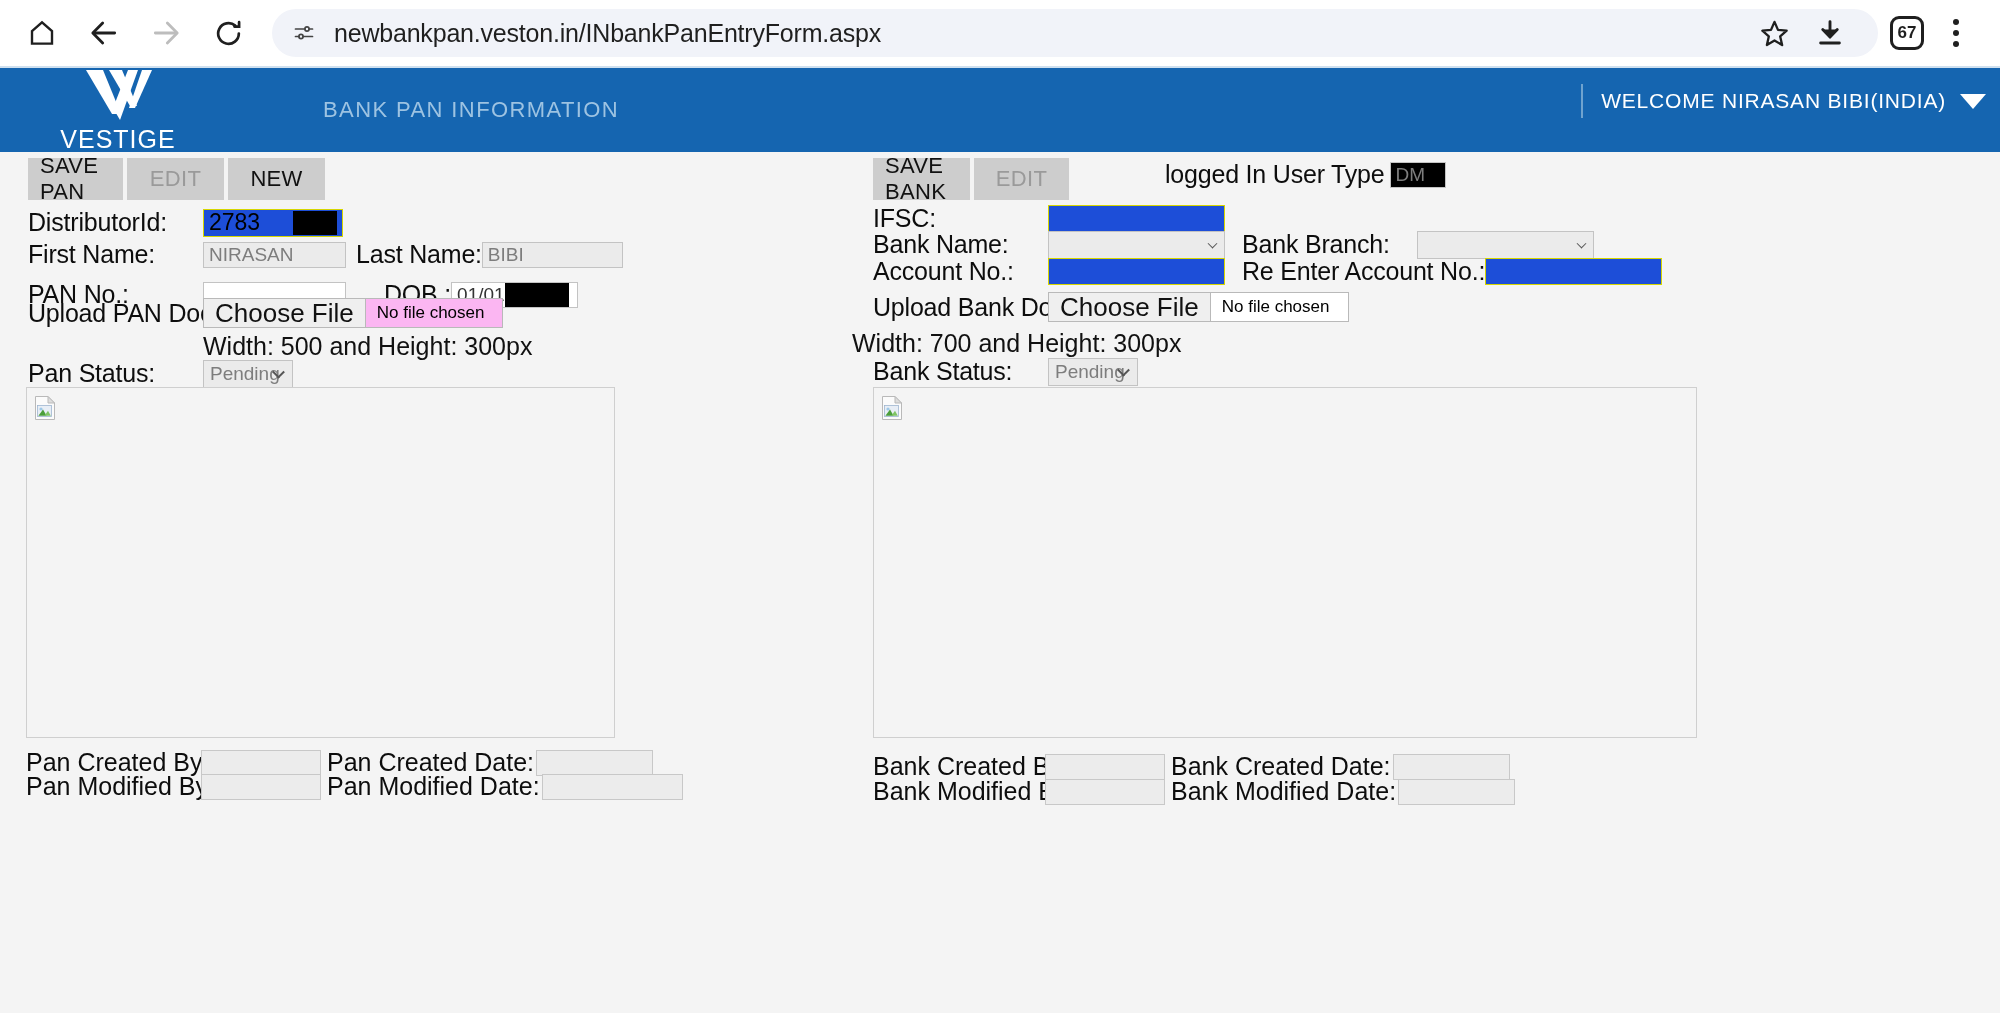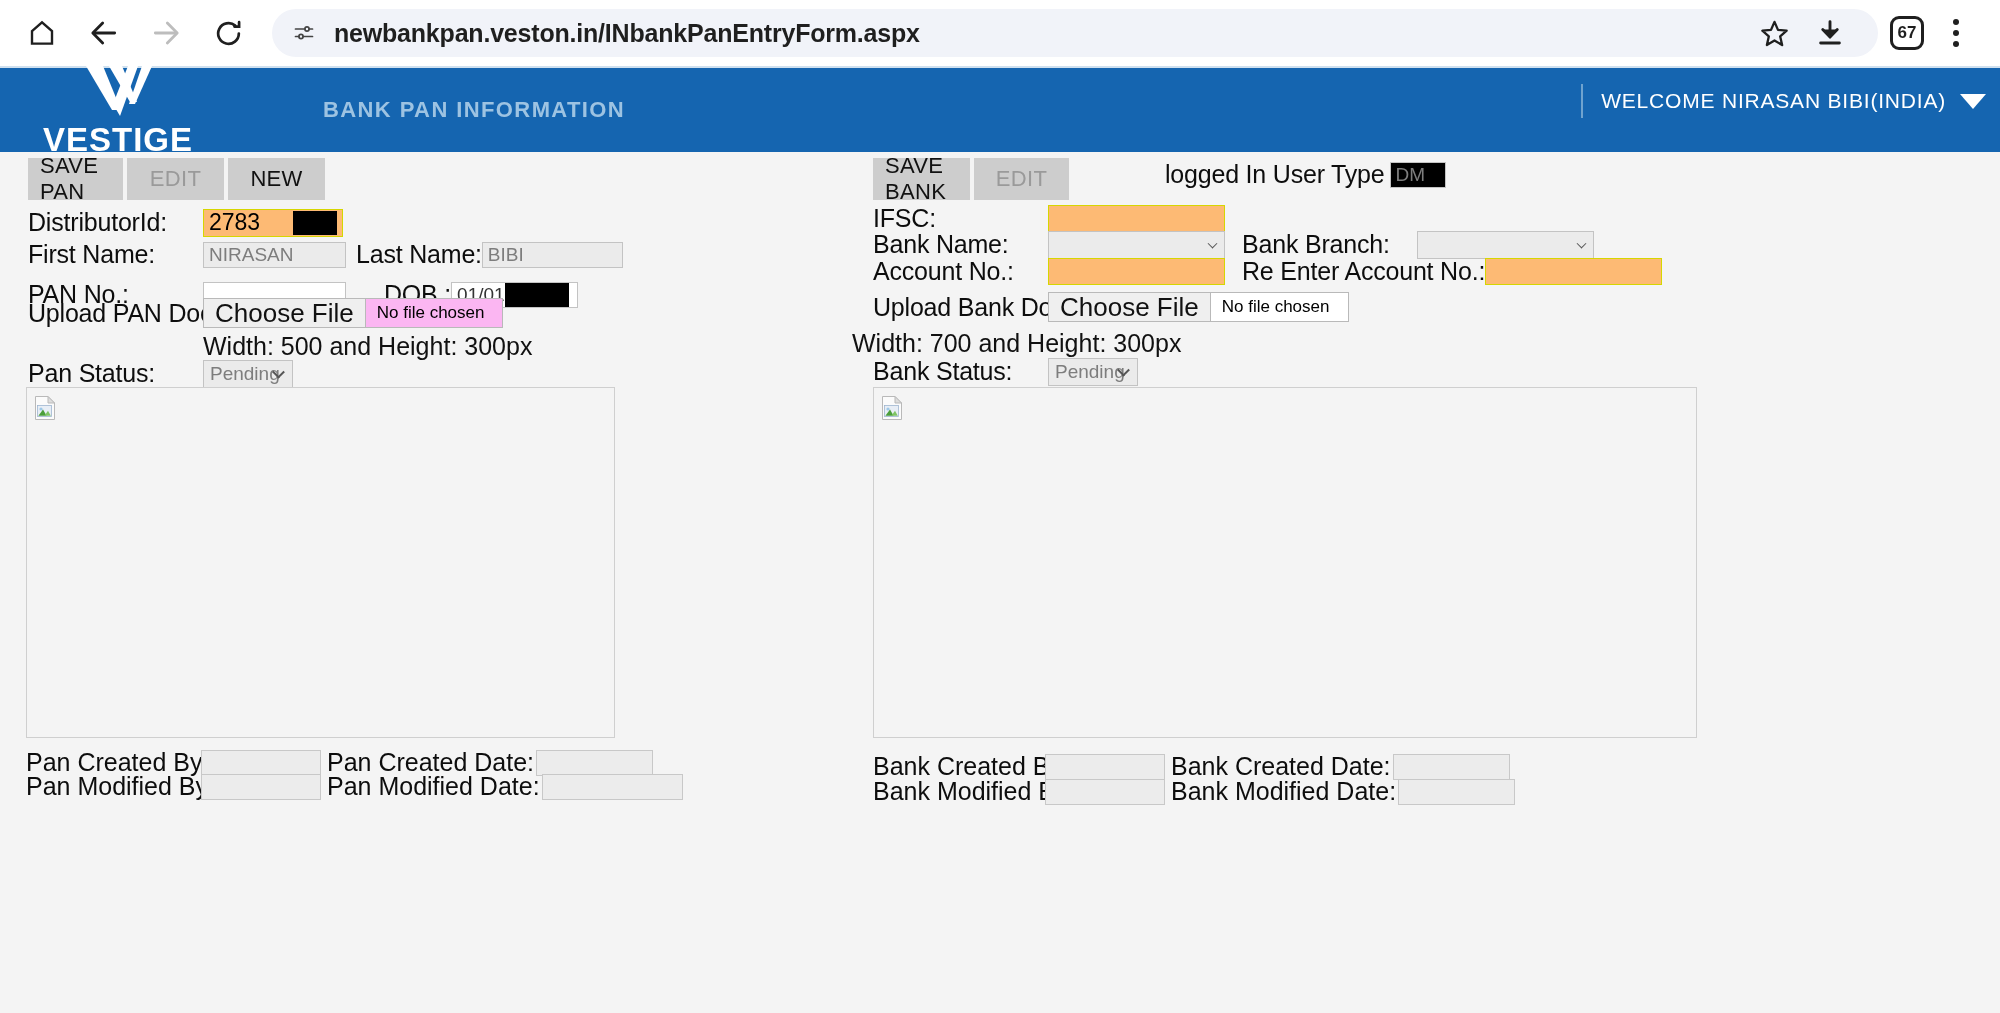--- a/index.html
+++ b/index.html
@@ -34,21 +34,20 @@
     flex: 1 1 auto;
     height: 48px;
     background: #f1f3f9;
     border-radius: 24px;
     display: flex;
     align-items: center;
     padding: 0 20px;
     margin-left: 6px;
     margin-right: 0;
     min-width: 0;
-    font-weight: bold;
   }
   #site-info-icon { flex: 0 0 auto; margin-right: 18px; display:flex; }
   #url-text {
     font-size: 25px;
     color: #1f1f1f;
     white-space: nowrap;
     overflow: hidden;
     text-overflow: ellipsis;
     letter-spacing: -0.2px;
   }
@@ -75,29 +74,29 @@
     align-items: center;
     position: relative;
   }
   #logo-block {
     margin-left: 58px;
     display: flex; flex-direction: column; align-items: center;
     width: 120px;
   }
   #logo-mark { margin-bottom: 1px; }
   #logo-word {
-    color: #ffffff; font-weight: bold; font-size: 33px;
+    color: #ffffff; font-weight: normal; font-size: 25px;
     letter-spacing: 1px; line-height: 1;
   }
   #page-title-text {
     margin-left: 145px;
     color: #9dc3e2;
     font-size: 22px;
     letter-spacing: 1.4px;
-    font-weight: bold;
+    font-weight: normal;
   }
   #header-right {
     position: absolute;
     right: 14px;
     top: 16px;
     display: flex; align-items: center;
   }
   #header-divider {
     width: 2px; height: 34px; background: #6fa3cf; margin-right: 18px;
   }
@@ -148,21 +147,21 @@
     background: #ebebeb;
     height: 26px;
     font-size: 19px;
     color: #7d7d7d;
     padding: 0 5px;
     display: flex; align-items: center;
     font-family: "Liberation Sans", sans-serif;
     white-space: nowrap; overflow: hidden;
   }
   .fld.white { background: #ffffff; }
-  .fld.yellow { background: #fdba74; border-color: #d6d600; gap: 32px; }
+  .fld.yellow { background: #1d4ed8; border-color: #d6d600; gap: 32px; }
 
   .redact { background: #000000; display: inline-block; height: 24px; }
 
   .sel {
     border: 1px solid #c3c3c3;
     background: #ebebeb;
     height: 28px;
     font-size: 19px;
     color: #7d7d7d;
     display: flex; align-items: center;

